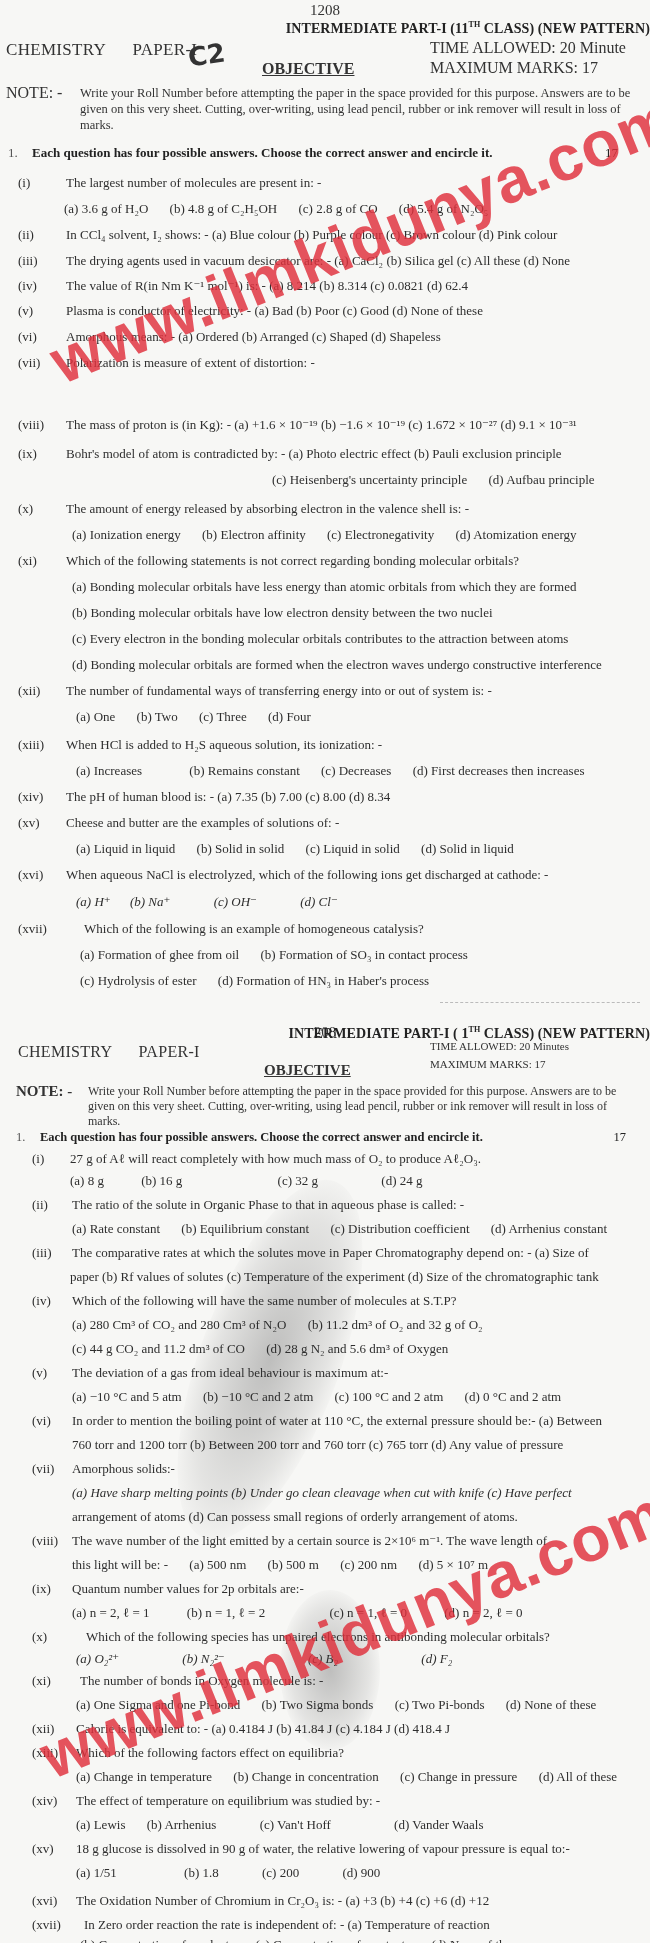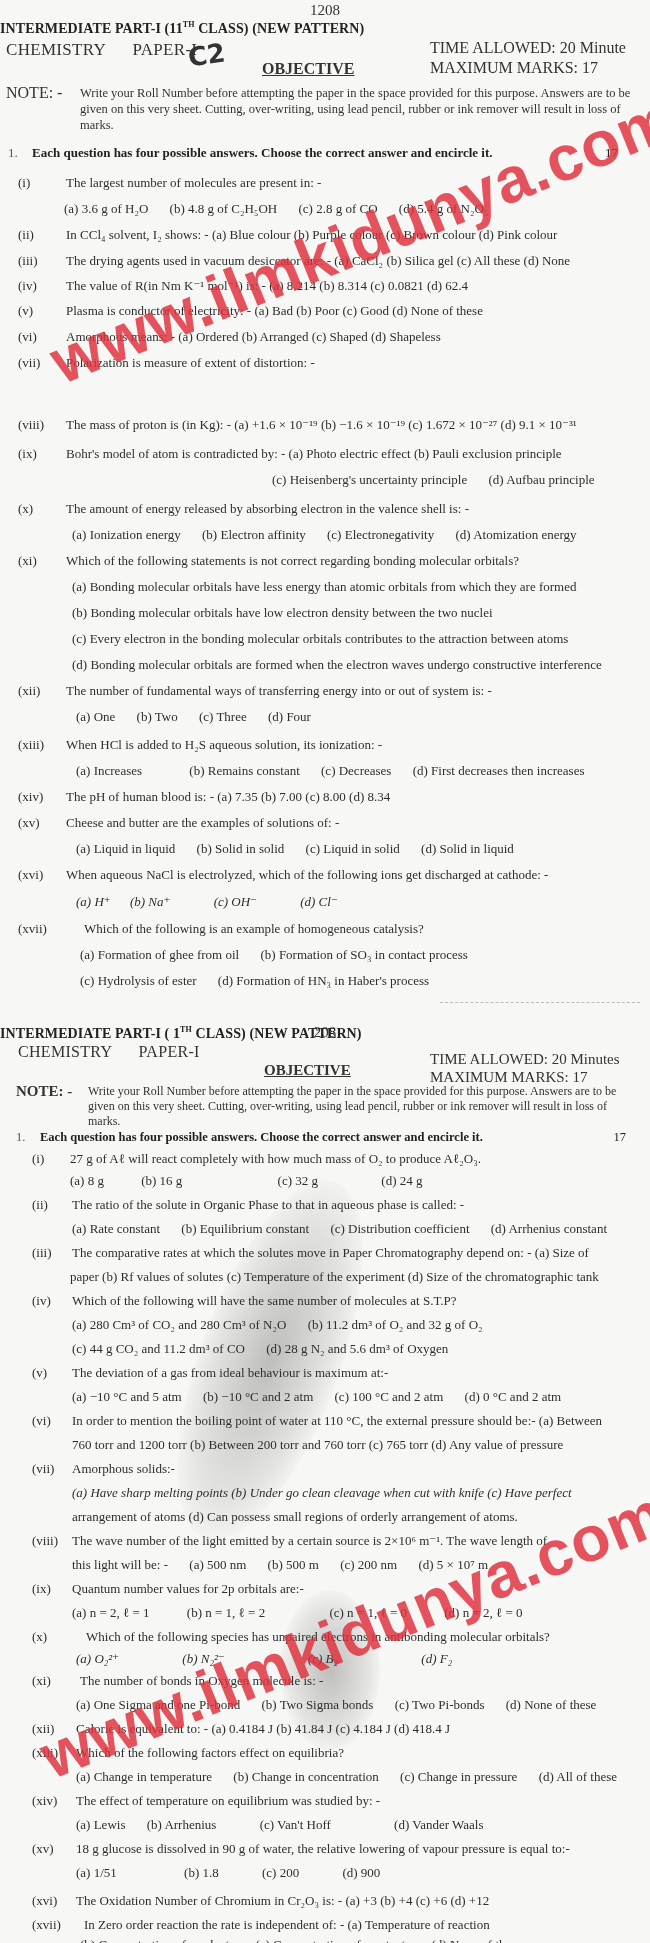--- a/index.html
+++ b/index.html
@@ -5,21 +5,21 @@
   html, body { margin:0; padding:0; }
   body {
     width:650px; height:1943px; position:relative; overflow:hidden;
     background:#f7f7f5; color:#2b2b2b;
     font-family:"Liberation Serif", "DejaVu Serif", serif;
   }
   .page { position:absolute; left:0; width:650px; }
   .page1 { top:0; height:1010px; }
   .page2 { top:1010px; height:933px; }
   .code { position:absolute; left:0; width:650px; text-align:center; font-size:15px; color:#333; }
-  .title { position:absolute; left:0; width:650px; text-align:left; font-weight:bold; font-size:14px; letter-spacing:0.1px; color:#222; }
+  .title { position:absolute; left:0; width:650px; text-align:right; font-weight:bold; font-size:14px; letter-spacing:0.1px; color:#222; }
   .title sup { font-size:8px; }
   .subject { position:absolute; left:6px; font-size:17px; color:#333; letter-spacing:0.3px; }
   .subject span { margin-right:22px; }
   .objective { position:absolute; font-weight:bold; font-size:16px; text-decoration:underline; color:#333; }
   .timeinfo { position:absolute; left:430px; font-size:16px; line-height:20px; color:#333; }
   .note-label { position:absolute; left:6px; font-size:16px; color:#333; }
   .note-text { position:absolute; left:80px; width:560px; font-size:12.5px; line-height:16px; color:#333; }
   .instr { position:absolute; left:8px; width:600px; font-size:13px; font-weight:bold; color:#222; }
   .instr .num { display:inline-block; width:24px; font-weight:normal; color:#555; }
   .instr .marks { position:absolute; right:-10px; top:0; font-weight:normal; }
@@ -207,21 +207,21 @@
 
   <div class="code" style="top:-2px;margin-top:16px;">208</div>
   <div class="title" style="top:15px;">
     <span>INTERMEDIATE PART-I ( 1</span><sup>TH</sup><span> CLASS) (NEW PATTERN)</span>
   </div>
   <div class="subject" style="top:33px; font-size:16px; left:18px;">
     <span>CHEMISTRY</span>
     <span>PAPER-I</span>
   </div>
   <div class="objective" style="left:264px; top:52px; font-size:15px;">OBJECTIVE</div>
-  <div class="timeinfo" style="top:40px; font-size:15px; line-height:18px;">
+  <div class="timeinfo" style="top:27px; font-size:11px; line-height:18px;">
     <div>TIME ALLOWED: 20 Minutes</div>
     <div>MAXIMUM MARKS: 17</div>
   </div>
   <div class="note-label" style="top:73px; left:16px; font-size:15px; font-weight:bold;">NOTE: -</div>
   <div class="note-text" style="top:74px; left:88px; width:540px; font-size:12px; line-height:15px;">Write your Roll Number before attempting the paper in the space provided for this purpose. Answers are to be given on this very sheet. Cutting, over-writing, using lead pencil, rubber or ink remover will result in loss of marks.</div>
   <div class="instr" style="top:120px; left:16px; font-size:12.5px;">
     <span class="num">1.</span><span>Each question has four possible answers. Choose the correct answer and encircle it.</span>
     <span class="marks">17</span>
   </div>
 

